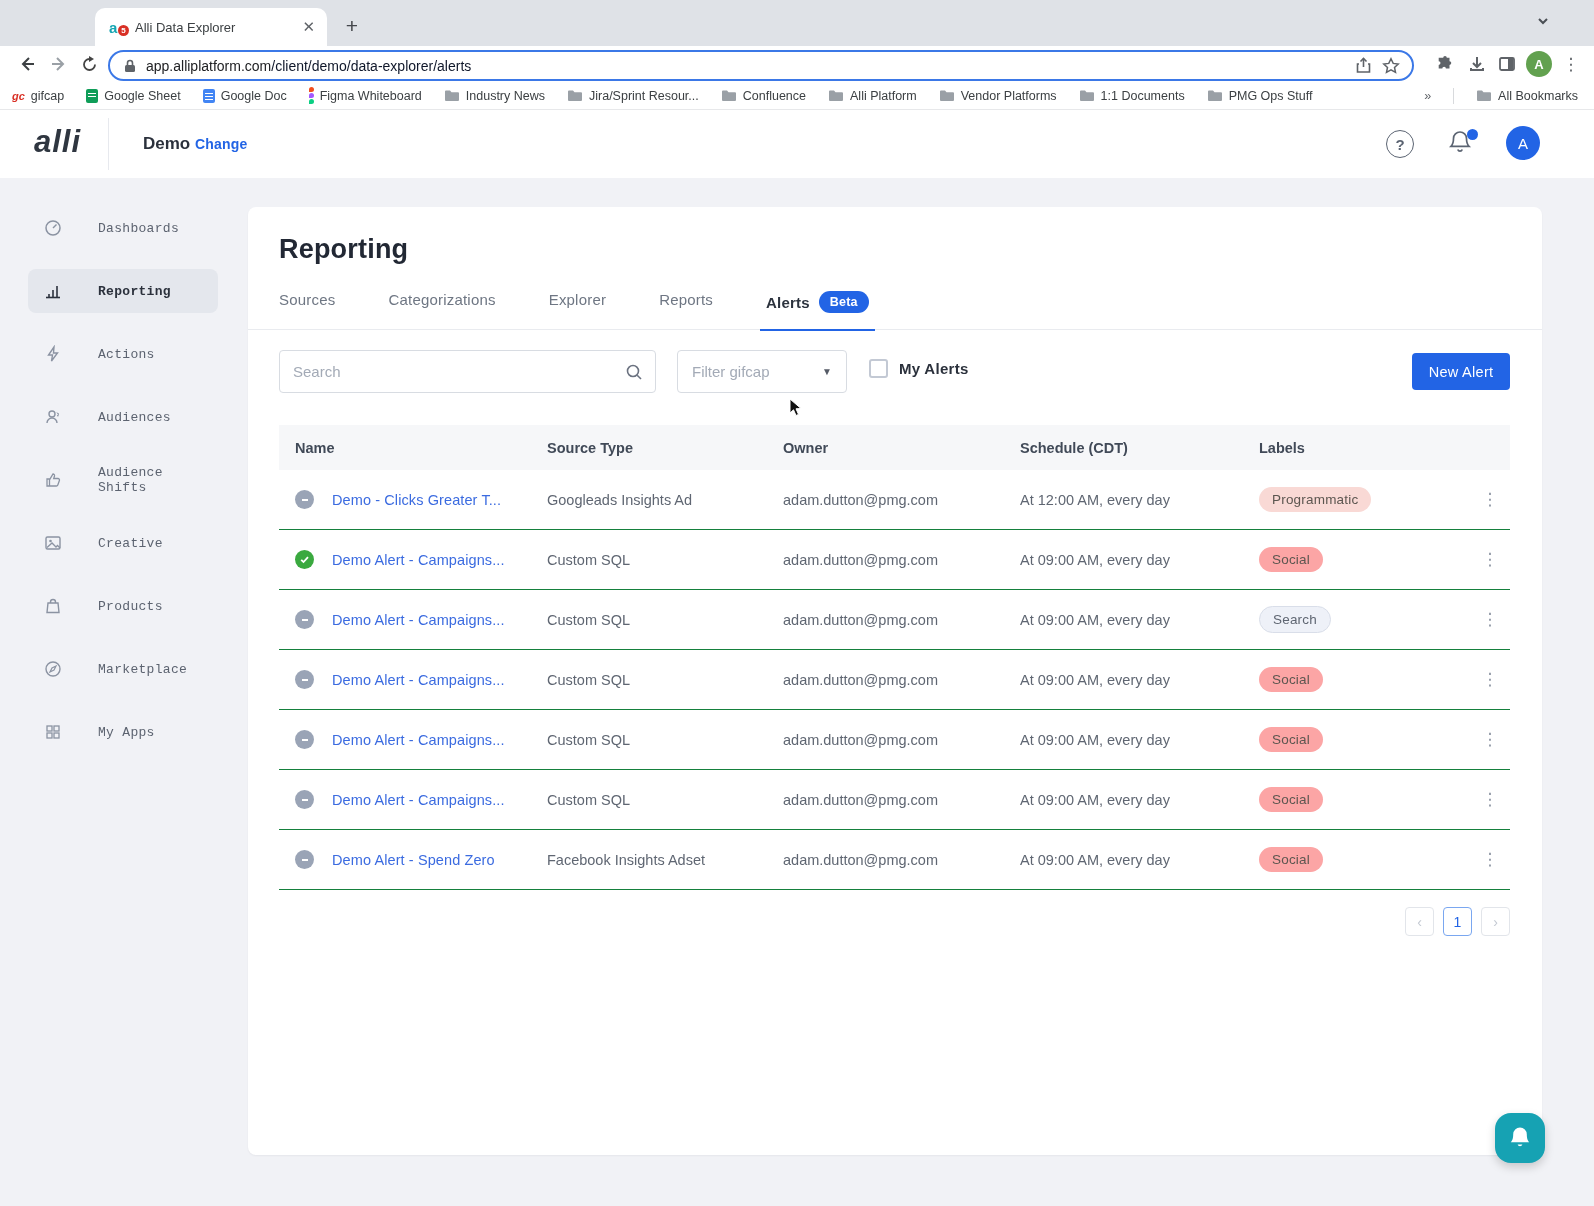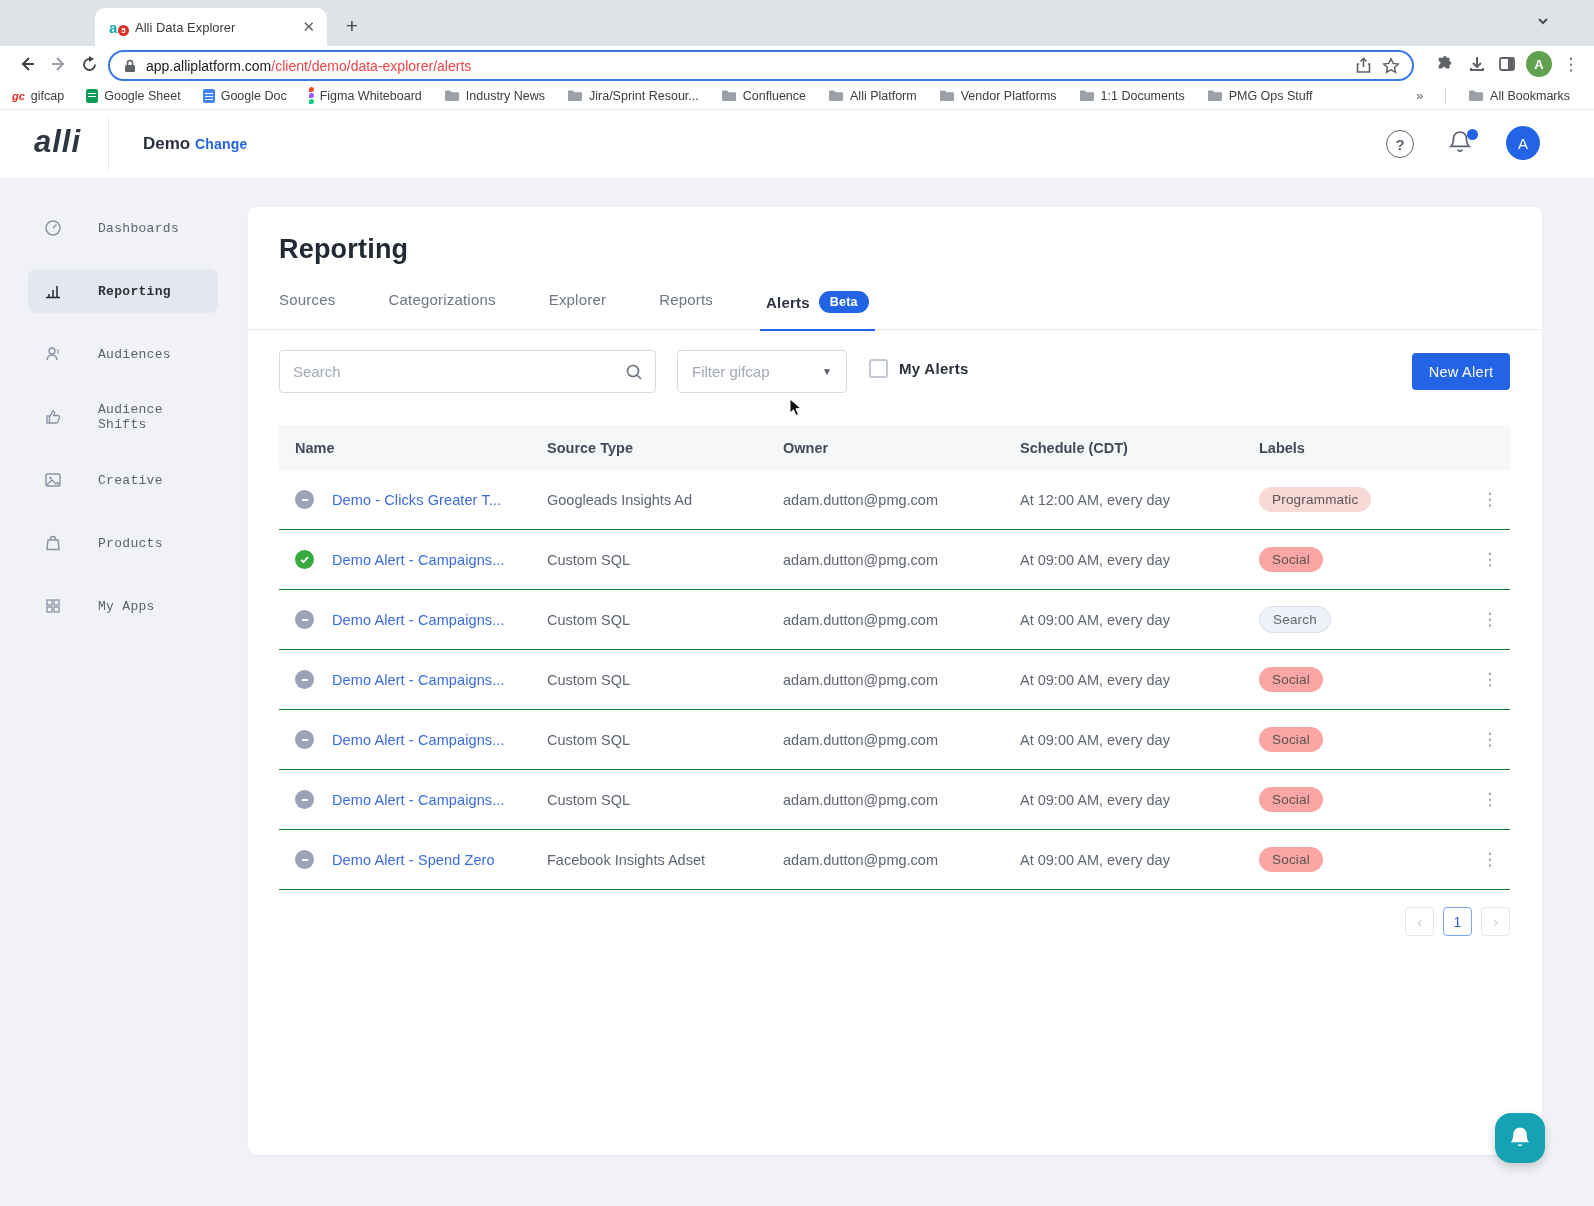--- a/index.html
+++ b/index.html
@@ -19,29 +19,29 @@
   .newtab { position:absolute; left:338px; top:12px; width:28px; height:28px; color:#44474c; font-size:21px;
             display:flex; align-items:center; justify-content:center; border-radius:50%; }
   .tab-search-chevron { position:absolute; right:44px; top:14px; color:#4a4f55; }
 
   
   .toolbar { position:absolute; top:46px; left:0; width:100%; height:38px; background:#fff; }
   .nav-ic { position:absolute; top:3px; width:30px; height:30px; display:flex; align-items:center; justify-content:center; }
   .omnibox { position:absolute; left:108px; top:4px; width:1306px; height:31px; border:2px solid #3b78e7; border-radius:16px;
              background:#fff; display:flex; align-items:center; padding:0 12px 0 14px; gap:10px; }
   .url { font-size:14px; color:#202124; flex:1; white-space:nowrap; overflow:hidden; }
-  .url .path { color:#ef4444; }
+  .url .path { color:#0f172a; }
   .tb-right { position:absolute; top:3px; width:30px; height:30px; display:flex; align-items:center; justify-content:center; }
   .browser-avatar { width:26px; height:26px; border-radius:50%; background:#62a14f; color:#fff; font-size:13px; font-weight:bold;
                     display:flex; align-items:center; justify-content:center; }
   .kebab-txt { font-size:17px; color:#5f6368; letter-spacing:0; }
 
   
   .bookmarks { position:absolute; top:84px; left:0; width:100%; height:26px; background:#fff; border-bottom:1px solid #e7e8ea;
-               display:flex; align-items:center; padding:0 24px 2px 12px; gap:22px; font-size:12.5px; color:#3c4043; }
+               display:flex; align-items:center; padding:0 16px 2px 12px; gap:22px; font-size:12.5px; color:#3c4043; }
   .bm { display:flex; align-items:center; gap:6px; white-space:nowrap; }
   .bm-spacer { flex:1; }
   .bm-sep { width:1px; height:16px; background:#d8dadd; }
   .gifcap-ic { color:#d93025; font-weight:bold; font-size:11px; font-style:italic; }
   .sheet-ic { width:12px; height:14px; background:#0f9d58; border-radius:2px; position:relative; }
   .sheet-ic::after { content:""; position:absolute; left:2px; top:4px; width:8px; height:6px;
                      background:linear-gradient(#fff 1px, transparent 1px) 0 0/8px 3px; }
   .doc-ic { width:12px; height:14px; background:#4285f4; border-radius:2px; position:relative; }
   .doc-ic::after { content:""; position:absolute; left:2px; top:4px; width:8px; height:7px;
                    background:linear-gradient(#fff 1px, transparent 1px) 0 0/8px 3px; }
@@ -302,20 +302,26 @@
     <svg width="18" height="18" viewBox="0 0 18 18">
         <line x1="2" y1="15.5" x2="16" y2="15.5" stroke="#2b313c" stroke-width="1.6"></line>
         <line x1="5" y1="12" x2="5" y2="15" stroke="#2b313c" stroke-width="1.6"></line>
         <line x1="9" y1="8" x2="9" y2="15" stroke="#2b313c" stroke-width="1.6"></line>
         <line x1="13" y1="4" x2="13" y2="15" stroke="#2b313c" stroke-width="1.6"></line>
       </svg>
     <span>Reporting</span>
   </div>
   <div class="side-item">
     <svg width="18" height="18" viewBox="0 0 18 18">
+        <path d="M10 2 L4.5 10 H8.5 L7.5 16 L13.5 8 H9.5 Z" fill="none" stroke="#8b93a2" stroke-width="1.4"></path>
+      </svg>
+    <span>Actions</span>
+  </div>
+  <div class="side-item">
+    <svg width="18" height="18" viewBox="0 0 18 18">
         <circle cx="8" cy="6" r="3" fill="none" stroke="#8b93a2" stroke-width="1.4"></circle>
         <path d="M3 15 a5 5 0 0 1 10 0" fill="none" stroke="#8b93a2" stroke-width="1.4"></path>
         <path d="M13 4.5 l.6 1.2 1.3.2 -.95.9 .2 1.3 -1.15-.6" fill="none" stroke="#8b93a2" stroke-width="1"></path>
       </svg>
     <span>Audiences</span>
   </div>
   <div class="side-item">
     <svg width="18" height="18" viewBox="0 0 18 18">
         <path d="M3 8 h2.5 v7 H3 Z M5.5 8.8 L9 3 a1.6 1.6 0 0 1 1.5 2 l-.8 2.5 H14 a1.5 1.5 0 0 1 1.4 2 l-1.6 4.5 a1.5 1.5 0 0 1 -1.4 1 H5.5" fill="none" stroke="#8b93a2" stroke-width="1.3"></path>
       </svg>
@@ -328,20 +334,27 @@
         <path d="M3 13.5 L8 9 L12 13 L13.5 11.5 L16 14" fill="none" stroke="#8b93a2" stroke-width="1.3"></path>
       </svg>
     <span>Creative</span>
   </div>
   <div class="side-item">
     <svg width="18" height="18" viewBox="0 0 18 18">
         <path d="M4 6 h10 l1 9.5 H3 Z" fill="none" stroke="#8b93a2" stroke-width="1.4"></path>
         <path d="M6.5 6 V5 a2.5 2.5 0 0 1 5 0 v1" fill="none" stroke="#8b93a2" stroke-width="1.4"></path>
       </svg>
     <span>Products</span>
+  </div>
+  <div class="side-item">
+    <svg width="18" height="18" viewBox="0 0 18 18">
+        <circle cx="9" cy="9" r="7" fill="none" stroke="#8b93a2" stroke-width="1.4"></circle>
+        <path d="M12 6 L10 10 L6 12 L8 8 Z" fill="none" stroke="#8b93a2" stroke-width="1.2"></path>
+      </svg>
+    <span>Marketplace</span>
   </div>
   <div class="side-item">
     <svg width="18" height="18" viewBox="0 0 18 18">
         <rect x="3" y="3" width="5" height="5" fill="none" stroke="#8b93a2" stroke-width="1.3"></rect>
         <rect x="10" y="3" width="5" height="5" fill="none" stroke="#8b93a2" stroke-width="1.3"></rect>
         <rect x="3" y="10" width="5" height="5" fill="none" stroke="#8b93a2" stroke-width="1.3"></rect>
         <rect x="10" y="10" width="5" height="5" fill="none" stroke="#8b93a2" stroke-width="1.3"></rect>
       </svg>
     <span>My Apps</span>
   </div>

